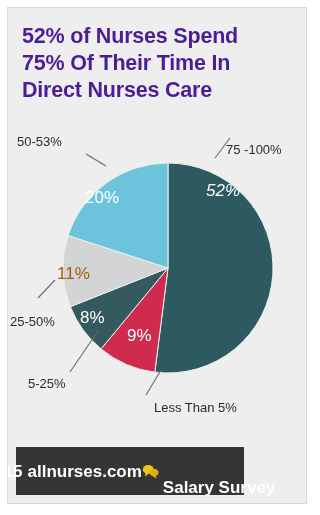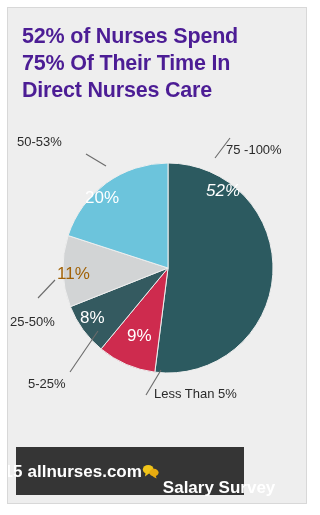--- a/index.html
+++ b/index.html
@@ -147,21 +147,21 @@
     <div class="slice-value light" style="left:198px; top:55px;font-style:italic;">52%</div>
     <div class="slice-value light" style="left:119px; top:200px;">9%</div>
     <div class="slice-value light" style="left:72px; top:182px;">8%</div>
     <div class="slice-value dark" style="left:49px; top:138px;">11%</div>
     <div class="slice-value light" style="left:77px; top:62px;">20%</div>
 
     <div class="cat-label" style="left:218px; top:16px;">75 -100%</div>
     <div class="cat-label" style="left:9px; top:8px;">50-53%</div>
     <div class="cat-label" style="left:2px; top:188px;">25-50%</div>
     <div class="cat-label" style="left:20px; top:250px;">5-25%</div>
-    <div class="cat-label" style="left:146px; top:260px;">Less Than 5%</div>
+    <div class="cat-label" style="left:146px; top:274px;">Less Than 5%</div>
   </div>
 
   <div id="footer">
     <div id="footer-main">
       <span class="fyear">2015</span>
       <span class="fbrand">allnurses.com</span>
       <span id="brand-logo">
         <svg width="17" height="15" viewBox="0 0 17 15">
           <ellipse cx="6.2" cy="5.4" rx="5.4" ry="4.4" fill="#f0c419"></ellipse>
           <path d="M3.6 8.6 L3.0 12.6 L7.0 9.6 Z" fill="#f0c419"></path>

